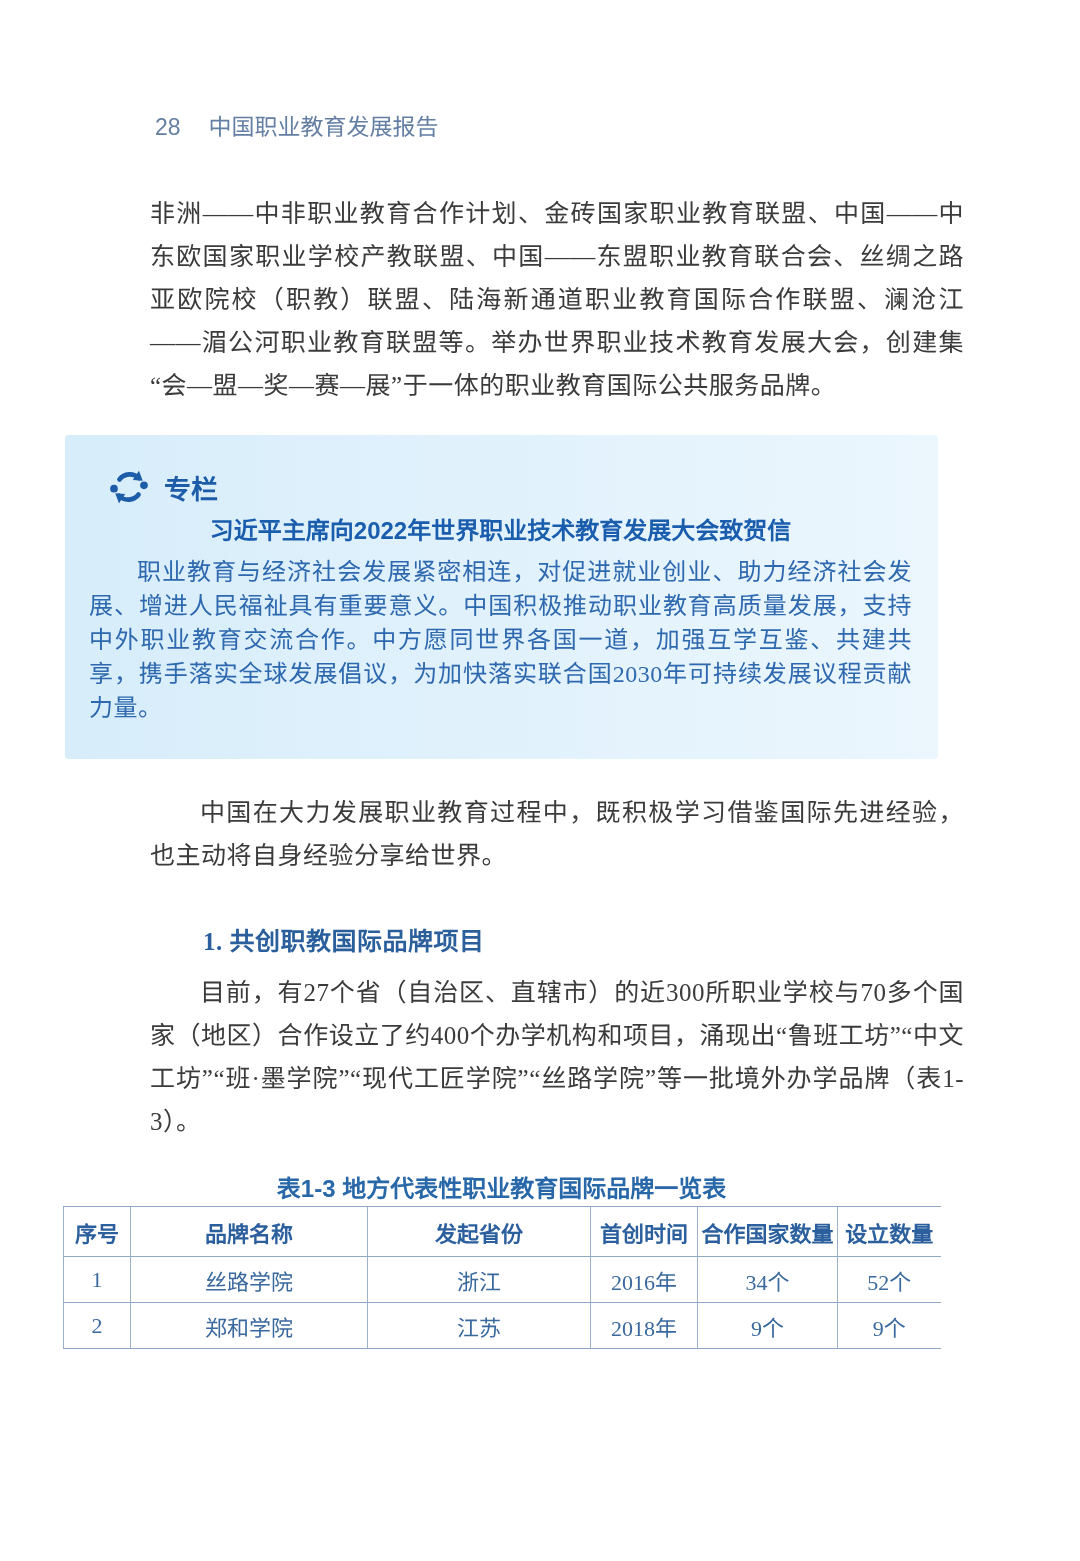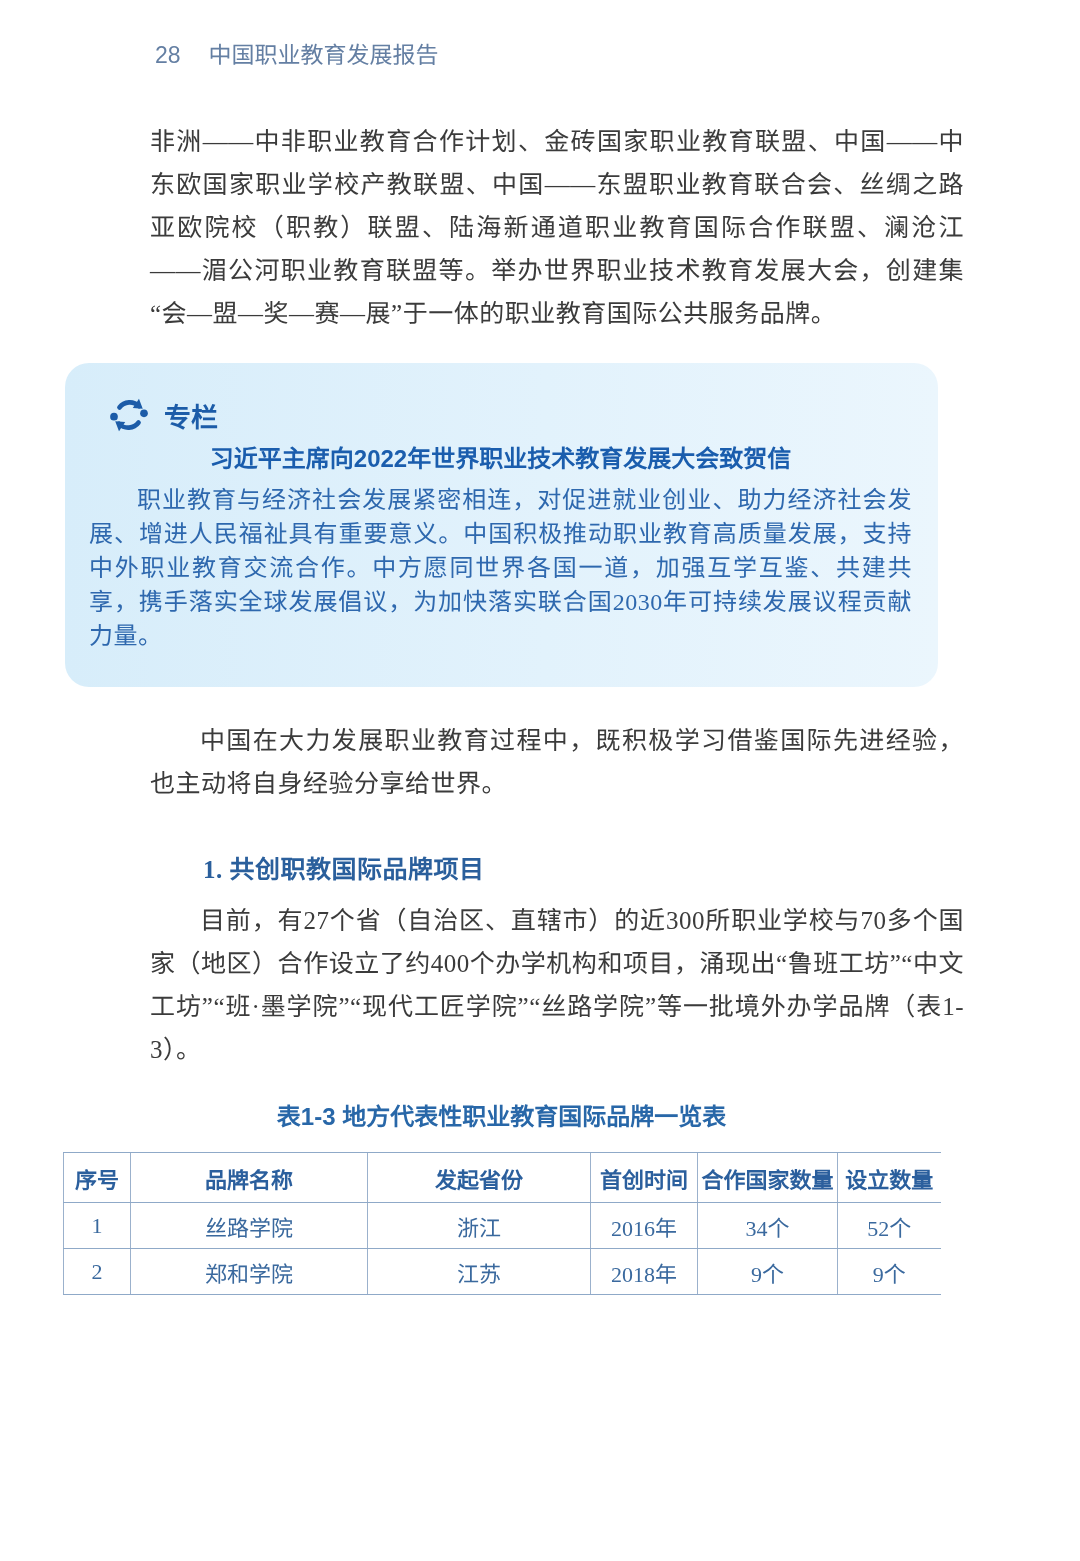--- a/index.html
+++ b/index.html
@@ -9,21 +9,21 @@
     width: 1080px;
     height: 1561px;
     margin: 0 auto;
     background: #ffffff;
     font-family: "Liberation Serif", "DejaVu Serif", serif;
     color: #3b3b3b;
     overflow: hidden;
   }
   
   .running-head {
-    padding-top: 36px;
+    padding-top: 108px;
     margin-left: 155px;
     font-family: "Liberation Sans", "DejaVu Sans", sans-serif;
     font-size: 23px;
     color: #647fa3;
     display: flex;
     align-items: baseline;
     gap: 28px;
   }
   
   .body-para {
@@ -36,21 +36,21 @@
     color: #3b3b3b;
     letter-spacing: 0.5px;
   }
   .p-intro { margin-top: 50px; }
   .indent { text-indent: 2em; }
   
   .callout {
     margin-top: 28px;
     margin-left: 65px;
     width: 873px;
-    border-radius: 24px;
+    border-radius: 4px;
     background: linear-gradient(90deg, #d7edfa 0%, #e2f2fc 55%, #ebf6fd 100%);
     padding: 32px 26px 34px 24px;
   }
   .callout-head {
     display: flex;
     align-items: center;
     gap: 15px;
     margin-left: 20px;
   }
   .callout-label {
@@ -100,21 +100,21 @@
     margin-top: 26px;
     width: 877px;
     margin-left: 63px;
     text-align: center;
     font-family: "Liberation Sans", "DejaVu Sans", sans-serif;
     font-size: 24px;
     font-weight: bold;
     color: #2867a8;
   }
   table.brand-table {
-    margin-top: 20px;
+    margin-top: 2px;
     margin-left: 63px;
     width: 877px;
     border-collapse: collapse;
     table-layout: fixed;
   }
   table.brand-table th, table.brand-table td {
     border-top: 1.6px solid #8fa9c8;
     border-bottom: 1.6px solid #8fa9c8;
     border-left: 1.4px solid #9bb1cc;
     text-align: center;

